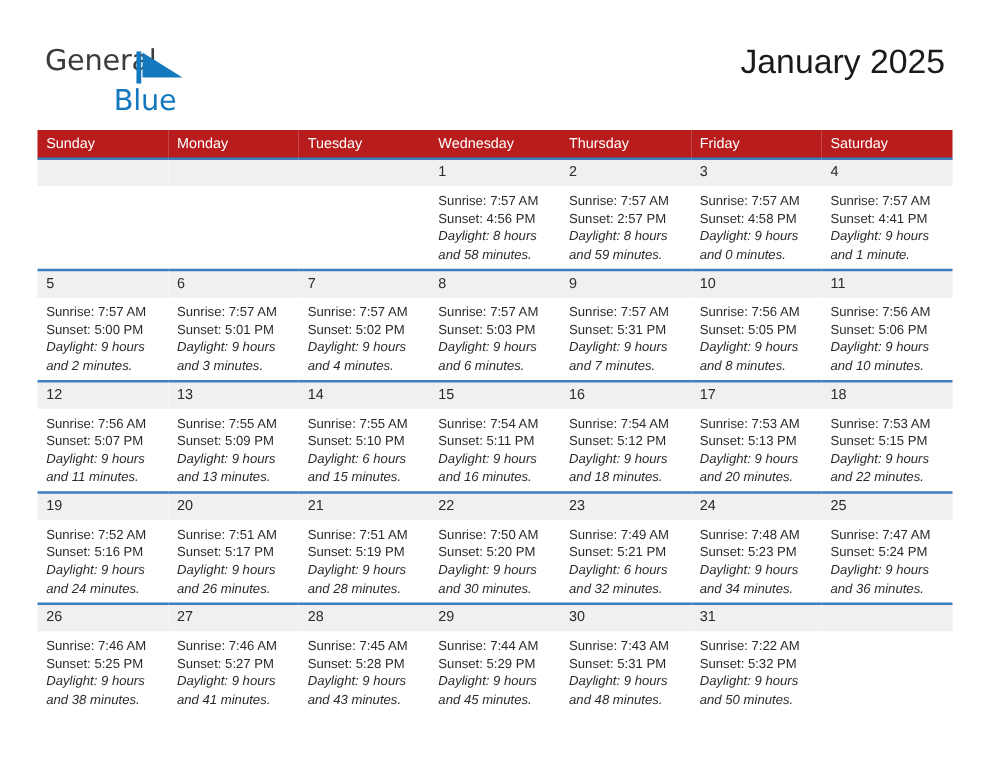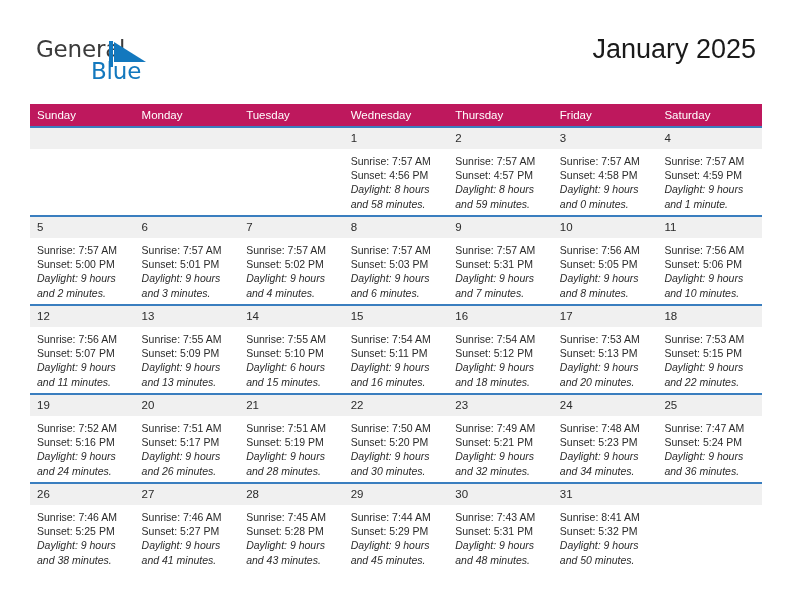--- a/index.html
+++ b/index.html
@@ -39,21 +39,21 @@
     left: 0;
     top: 0;
     font-size: 23px;
     color: #3b3b3b;
     letter-spacing: -0.2px;
     font-family: "DejaVu Sans", sans-serif;
   }
   .logo-blue {
     position: absolute;
     left: 55px;
-    top: 22px;
+    top: 32px;
     font-size: 23px;
     color: #1378be;
     letter-spacing: -0.2px;
     font-family: "DejaVu Sans", sans-serif;
   }
   .logo-flag {
     position: absolute;
     left: 73px;
     top: 5px;
     width: 38px;
@@ -87,21 +87,21 @@
     left: 30px;
     top: 104px;
     width: 732px;
   }
   table.cal {
     border-collapse: collapse;
     width: 732px;
     table-layout: fixed;
   }
   table.cal th {
-    background: #be185d;
+    background: #b91c1c;
     color: #ffffff;
     font-size: 11.5px;
     font-weight: normal;
     text-align: left;
     padding: 5px 0 5px 7px;
     height: 21px;
     border: none;
   }
   table.cal td {
     vertical-align: top;
@@ -202,37 +202,37 @@
               <div class="info">
                 <div>Sunrise: 7:57 AM</div>
                 <div>Sunset: 4:56 PM</div>
                 <div class="dl">Daylight: 8 hours and 58 minutes.</div>
               </div>
             </td>
             <td>
               <div class="daynum">2</div>
               <div class="info">
                 <div>Sunrise: 7:57 AM</div>
-                <div>Sunset: 4:57 PM</div>
+                <div>Sunset: 2:57 PM</div>
                 <div class="dl">Daylight: 8 hours and 59 minutes.</div>
               </div>
             </td>
             <td>
               <div class="daynum">3</div>
               <div class="info">
                 <div>Sunrise: 7:57 AM</div>
                 <div>Sunset: 4:58 PM</div>
                 <div class="dl">Daylight: 9 hours and 0 minutes.</div>
               </div>
             </td>
             <td>
               <div class="daynum">4</div>
               <div class="info">
                 <div>Sunrise: 7:57 AM</div>
-                <div>Sunset: 4:59 PM</div>
+                <div>Sunset: 4:41 PM</div>
                 <div class="dl">Daylight: 9 hours and 1 minute.</div>
               </div>
             </td>
           </tr>
           <tr class="week">
             <td>
               <div class="daynum">5</div>
               <div class="info">
                 <div>Sunrise: 7:57 AM</div>
                 <div>Sunset: 5:00 PM</div>
@@ -377,21 +377,21 @@
                 <div>Sunrise: 7:50 AM</div>
                 <div>Sunset: 5:20 PM</div>
                 <div class="dl">Daylight: 9 hours and 30 minutes.</div>
               </div>
             </td>
             <td>
               <div class="daynum">23</div>
               <div class="info">
                 <div>Sunrise: 7:49 AM</div>
                 <div>Sunset: 5:21 PM</div>
-                <div class="dl">Daylight: 9 hours and 32 minutes.</div>
+                <div class="dl">Daylight: 6 hours and 32 minutes.</div>
               </div>
             </td>
             <td>
               <div class="daynum">24</div>
               <div class="info">
                 <div>Sunrise: 7:48 AM</div>
                 <div>Sunset: 5:23 PM</div>
                 <div class="dl">Daylight: 9 hours and 34 minutes.</div>
               </div>
             </td>
@@ -441,21 +441,21 @@
               <div class="daynum">30</div>
               <div class="info">
                 <div>Sunrise: 7:43 AM</div>
                 <div>Sunset: 5:31 PM</div>
                 <div class="dl">Daylight: 9 hours and 48 minutes.</div>
               </div>
             </td>
             <td>
               <div class="daynum">31</div>
               <div class="info">
-                <div>Sunrise: 8:41 AM</div>
+                <div>Sunrise: 7:22 AM</div>
                 <div>Sunset: 5:32 PM</div>
                 <div class="dl">Daylight: 9 hours and 50 minutes.</div>
               </div>
             </td>
             <td class="blank">
               <div class="daynum empty"></div>
               <div class="info">
                 <div></div>
                 <div></div>
                 <div class="dl"></div>

